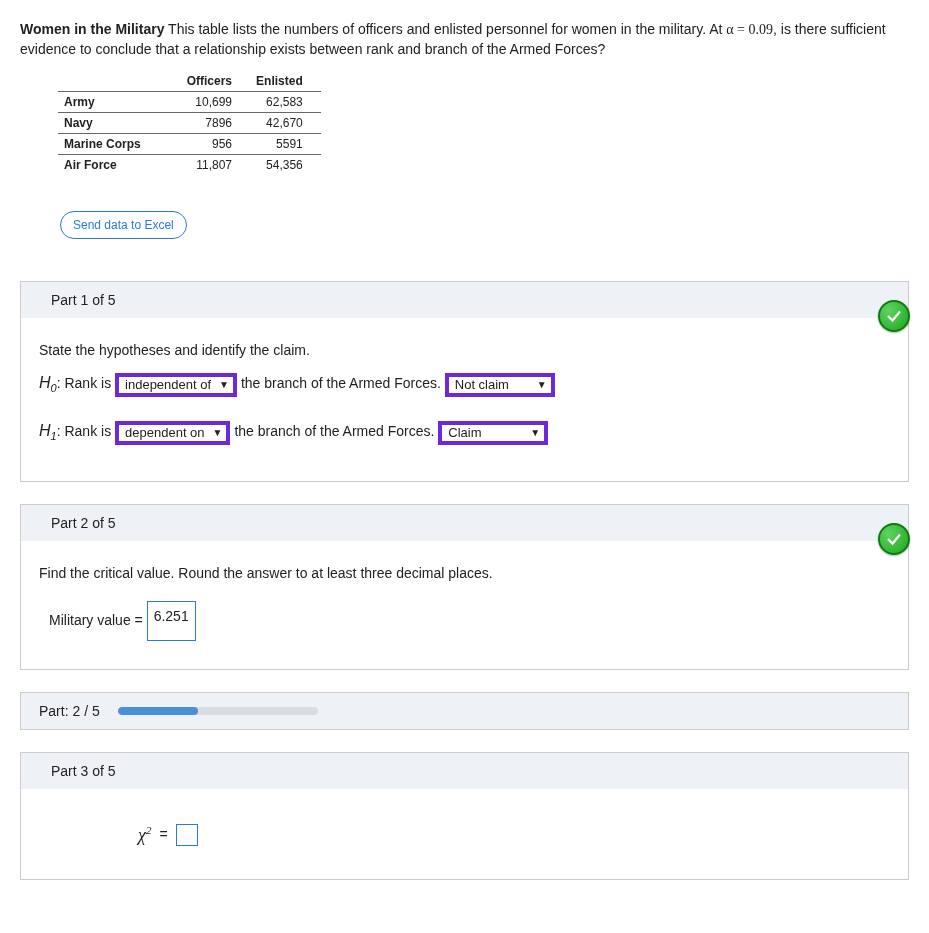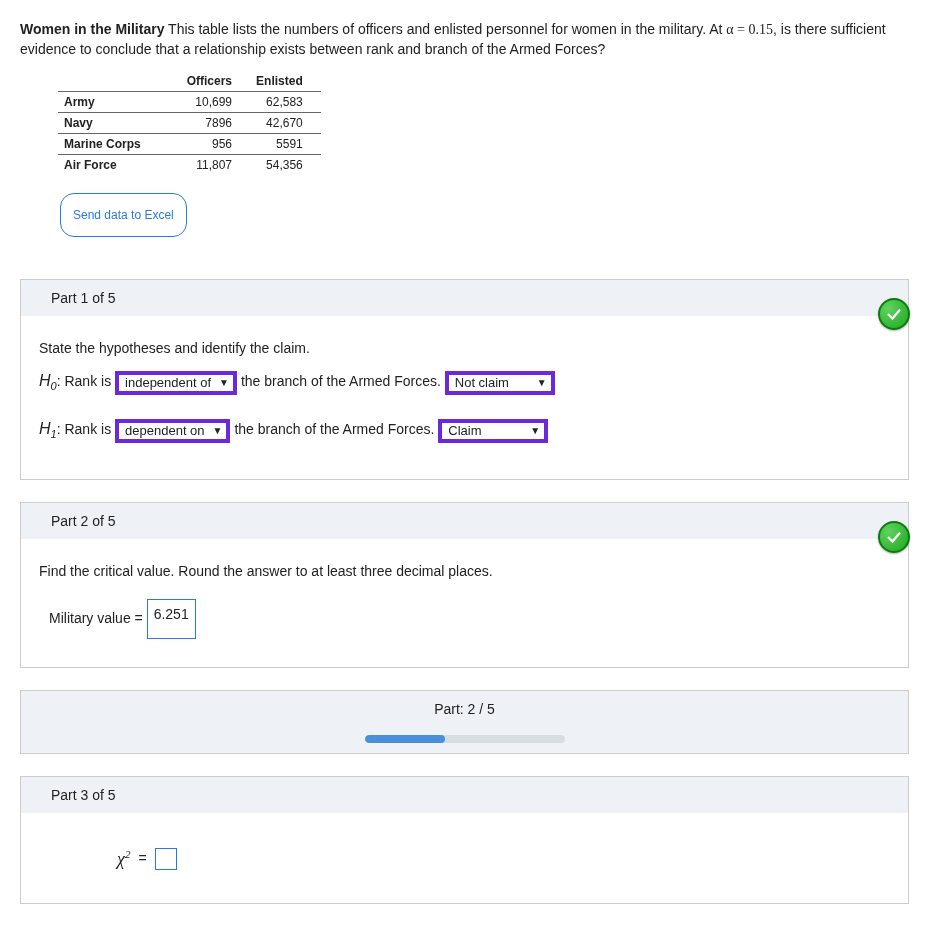--- a/index.html
+++ b/index.html
@@ -27,22 +27,22 @@
   }
   table.data th { font-weight: bold; }
   table.data td.row-label, table.data th.row-label {
     text-align: left;
     font-weight: bold;
     padding-right: 40px;
   }
   table.data tr:last-child td { border-bottom: none; }
   .excel-btn {
     display: inline-block;
-    margin: 10px 0 20px 40px;
-    padding: 14px 12px;
+    margin: 28px 0 20px 40px;
+    padding: 6px 12px;
     border: 1px solid #2b78e4;
     border-radius: 14px;
     color: #2b78e4;
     font-size: 12px;
     background: #fff;
     cursor: pointer;
   }
   .part {
     border: 1px solid #ccc;
     margin-top: 22px;
@@ -107,45 +107,44 @@
   }
   .progress-section {
     border: 1px solid #ccc;
     margin-top: 22px;
     background: #eef2f6;
     padding: 10px 18px;
     display: flex;
     align-items: center;
     gap: 18px;
     font-size: 14px;
-    flex-direction: column;
   }
   .progress-bar {
     width: 200px;
     height: 8px;
     background: #d8dde2;
     border-radius: 4px;
     overflow: hidden;
   }
   .progress-fill {
     height: 100%;
     background: #4a90d9;
     border-radius: 4px;
   }
   .chi { font-family: 'Times New Roman', serif; font-style: italic; font-size: 18px; }
   .sup { font-size: 11px; vertical-align: super; }
-  .eq-row { display: flex; align-items: center; gap: 8px; margin-left: 78px; margin-top: 10px; }
+  .eq-row { display: flex; align-items: center; gap: 8px; margin-left: 99px; margin-top: 10px; }
 </style>
 </head>
 <body>
 
 
 
 <div class="prompt">
-  <b>Women in the Military</b><span> This table lists the numbers of officers and enlisted personnel for women in the military. At </span><span class="alpha">α = 0.15</span><span>, is there sufficient evidence to conclude that a relationship exists between rank and branch of the Armed Forces?</span>
+  <b>Women in the Military</b><span> This table lists the numbers of officers and enlisted personnel for women in the military. At </span><span class="alpha">α = 0.09</span><span>, is there sufficient evidence to conclude that a relationship exists between rank and branch of the Armed Forces?</span>
 </div>
 
 <table class="data">
   <tbody>
       <tr>
     <th class="row-label"></th>
     <th>Officers</th>
     <th>Enlisted</th>
   </tr>
   <tr>

